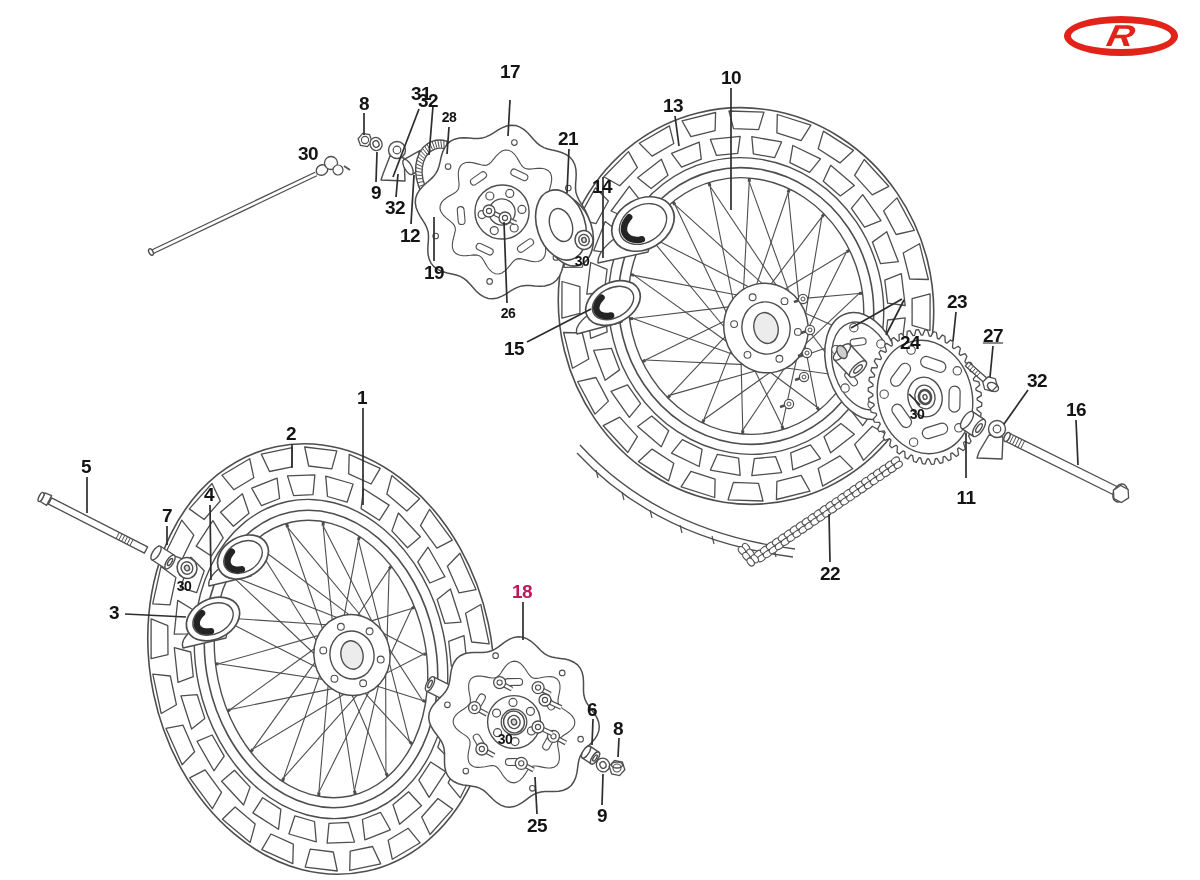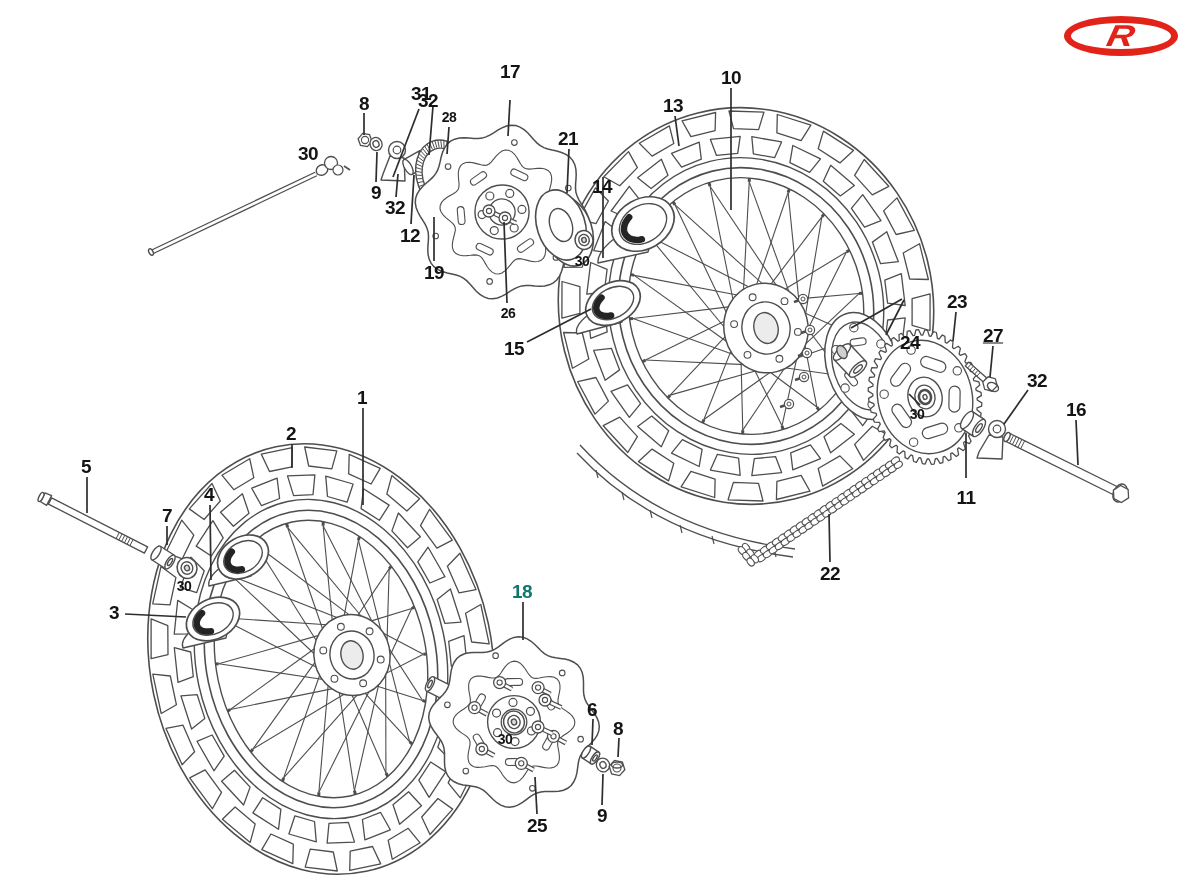--- a/index.html
+++ b/index.html
@@ -727,21 +727,21 @@
       <div class="lbl sm" style="left: 917px; top: 414px; color: rgb(20, 20, 20);">30</div>
       <div class="lbl" style="left: 966px; top: 489px; color: rgb(20, 20, 20); margin-top: 8px;">11</div>
       <div class="lbl" style="left: 830px; top: 573px; color: rgb(20, 20, 20);">22</div>
       <div class="lbl" style="left: 362px; top: 397px; color: rgb(20, 20, 20);">1</div>
       <div class="lbl" style="left: 291px; top: 433px; color: rgb(20, 20, 20);">2</div>
       <div class="lbl" style="left: 86px; top: 466px; color: rgb(20, 20, 20);">5</div>
       <div class="lbl" style="left: 167px; top: 515px; color: rgb(20, 20, 20);">7</div>
       <div class="lbl" style="left: 209px; top: 494px; color: rgb(20, 20, 20);">4</div>
       <div class="lbl sm" style="left: 184px; top: 586px; color: rgb(20, 20, 20);">30</div>
       <div class="lbl" style="left: 114px; top: 612px; color: rgb(20, 20, 20);">3</div>
-      <div class="lbl" style="left: 522px; top: 591px; color: #0f766e;">18</div>
+      <div class="lbl" style="left: 522px; top: 591px; color: #be185d;">18</div>
       <div class="lbl" style="left: 592px; top: 709px; color: rgb(20, 20, 20);">6</div>
       <div class="lbl" style="left: 618px; top: 728px; color: rgb(20, 20, 20);">8</div>
       <div class="lbl" style="left: 602px; top: 815px; color: rgb(20, 20, 20);">9</div>
       <div class="lbl" style="left: 537px; top: 825px; color: rgb(20, 20, 20);">25</div>
       <div class="lbl sm" style="left: 505px; top: 739px; color: rgb(20, 20, 20);">30</div>
     </div>
 
   <header class="logo">
     <div class="logo-oval" style="border-color: rgb(226, 35, 26);">
       <span class="logo-r" style="color: rgb(226, 35, 26);">R</span>

